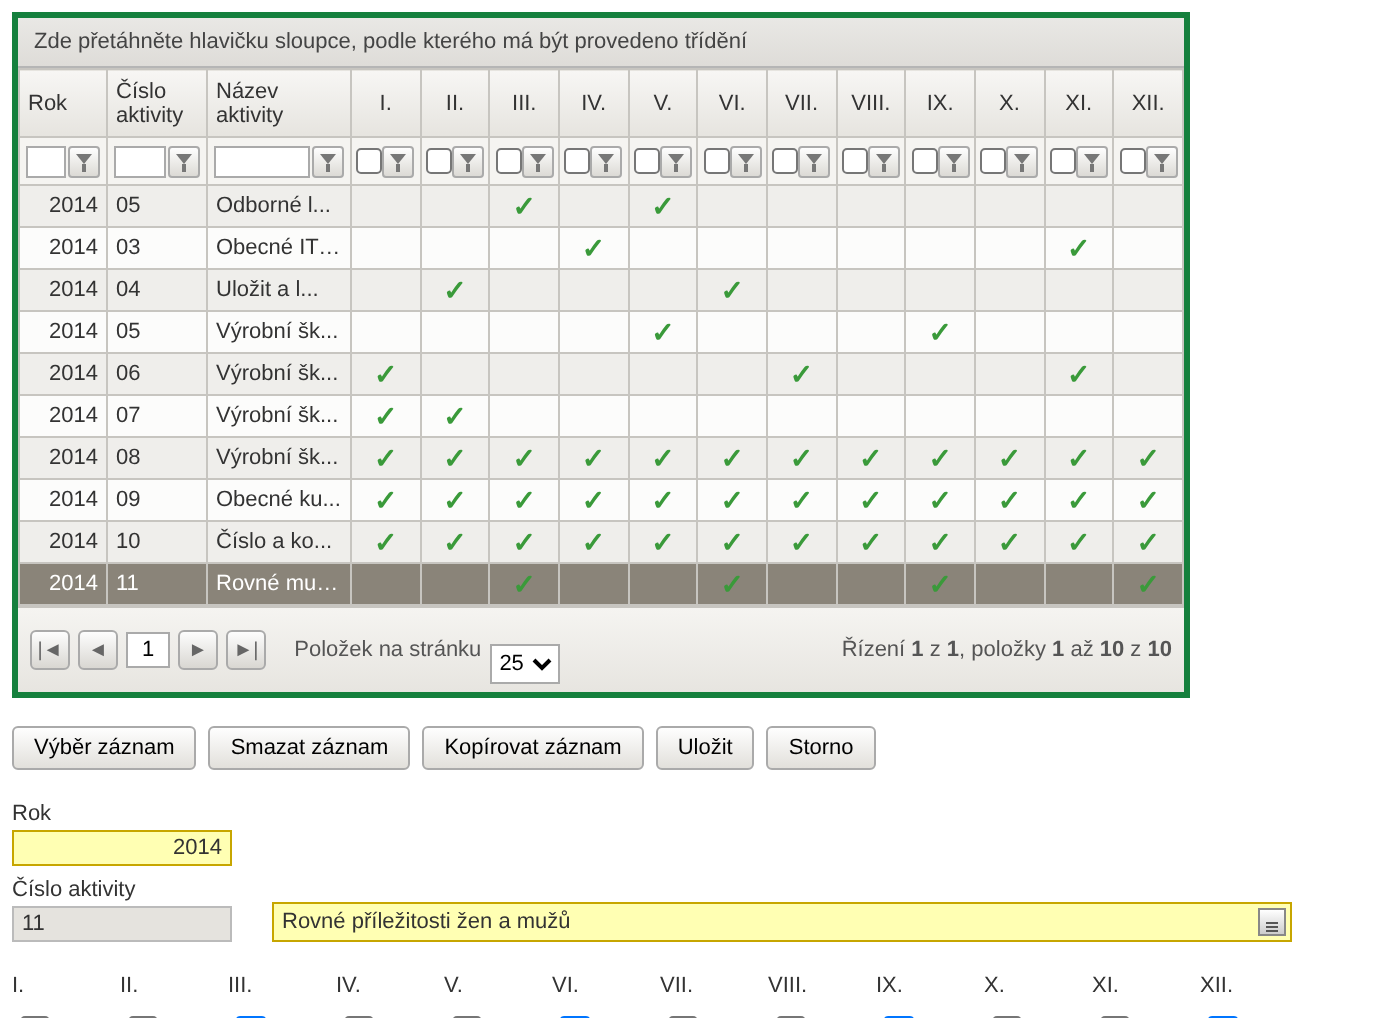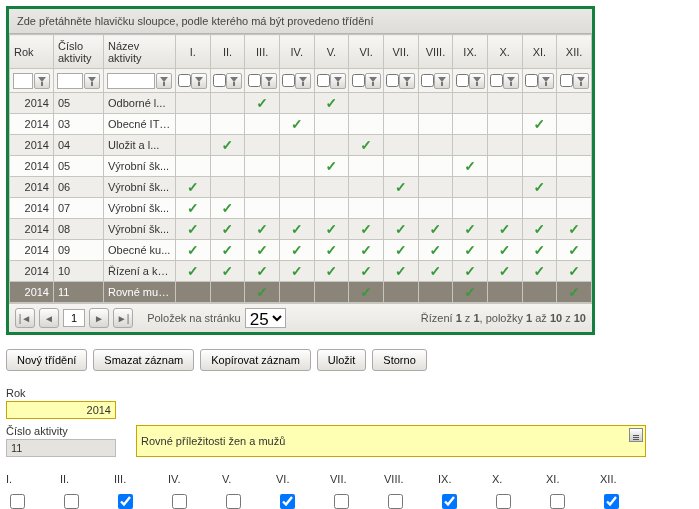--- a/index.html
+++ b/index.html
@@ -124,22 +124,23 @@
     width:22px; height:18px;
     border:1px solid #aaa;
     background:#fff;
     text-align:center;
     font-size:11px;
   }
   .pager .spacer { flex: 1; }
   .pager select {
     height:20px;
     border:1px solid #aaa;
-    font-size:17px;
+    font-size:11px;
     background:#fff;
+    margin-top:14px;
   }
   .action-bar { margin-top:14px; display:flex; gap:6px; }
   .action-bar button {
     border:1px solid #aaa;
     background: linear-gradient(#fefefe,#e2e0db);
     padding:4px 10px;
     font-size:11px;
     border-radius:3px;
     cursor:pointer;
   }
@@ -156,21 +157,21 @@
   }
   .field-cislo {
     width:110px; height:18px;
     border:1px solid #bbb;
     background:#e5e3de;
     padding:0 4px;
     font-size:11px;
     display:flex; align-items:center;
   }
   .field-select {
-    height:32px;
+    height:20px;
     border:1px solid #c7a600;
     background:#ffffb3;
     padding:0 4px;
     font-size:11px;
     display:flex; align-items:center;
     position:relative;
   }
   .field-select .dd-icon{
     position:absolute; right:2px; top:2px;
     width:14px; height:14px;
@@ -382,21 +383,21 @@
           <td><span class="check">✓</span></td>
           <td><span class="check">✓</span></td>
           <td><span class="check">✓</span></td>
           <td><span class="check">✓</span></td>
           <td><span class="check">✓</span></td>
           <td><span class="check">✓</span></td>
         </tr>
         <tr>
           <td class="rok">2014</td>
           <td class="text">10</td>
-          <td class="text">Řízení a ko...</td>
+          <td class="text">Číslo a ko...</td>
           <td><span class="check">✓</span></td>
           <td><span class="check">✓</span></td>
           <td><span class="check">✓</span></td>
           <td><span class="check">✓</span></td>
           <td><span class="check">✓</span></td>
           <td><span class="check">✓</span></td>
           <td><span class="check">✓</span></td>
           <td><span class="check">✓</span></td>
           <td><span class="check">✓</span></td>
           <td><span class="check">✓</span></td>
@@ -432,21 +433,21 @@
     <span>Položek na stránku</span>
     <select><option>25</option></select>
     <span class="spacer"></span>
     <span>
       <span>Řízení </span><b>1</b><span> z </span><b>1</b><span>, položky </span><b>1</b><span> až </span><b>10</b><span> z </span><b>10</b>
     </span>
   </div>
 </div>
 
 <div class="action-bar">
-  <button>Nový třídění</button>
+  <button>Výběr záznam</button>
   <button>Smazat záznam</button>
   <button>Kopírovat záznam</button>
   <button>Uložit</button>
   <button>Storno</button>
 </div>
 
 <div class="form">
   <span class="lbl">Rok</span>
   <div class="field-rok">
       <span>2014</span>

